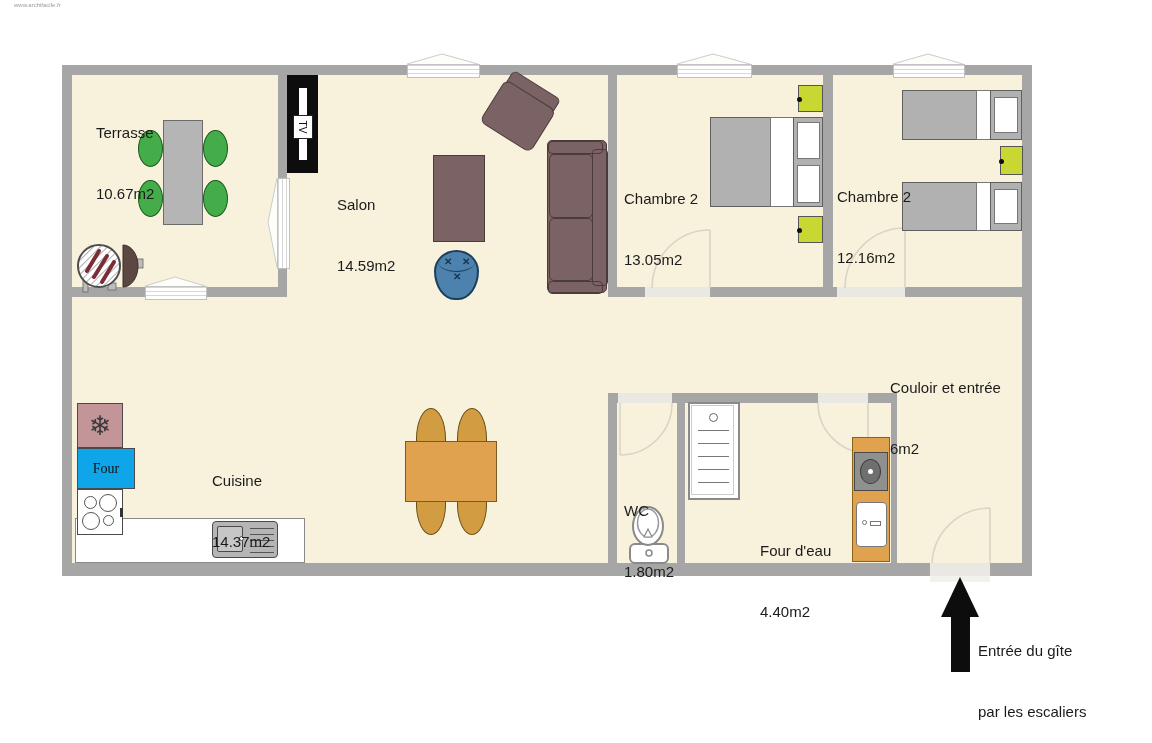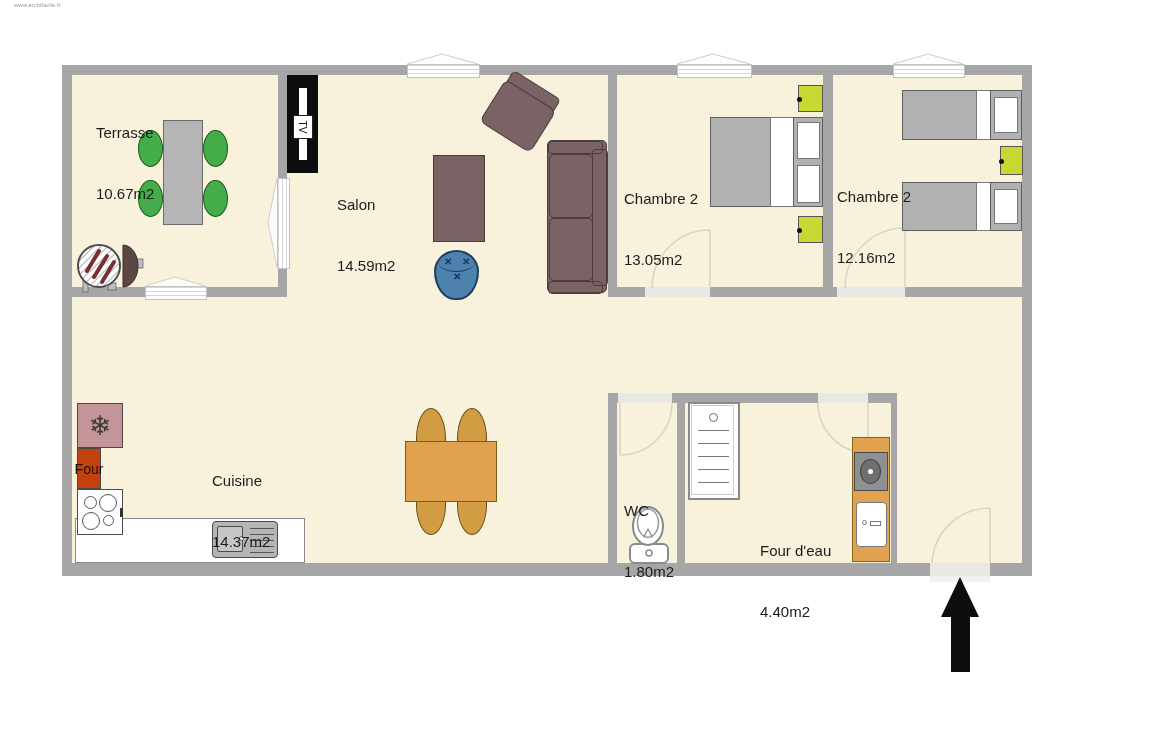--- a/index.html
+++ b/index.html
@@ -167,21 +167,21 @@
   <div class="bedgray" style="left:990px;top:182px;width:32px;height:49px;"></div>
   <div class="bedwhite" style="left:994px;top:189px;width:24px;height:35px;"></div>
   <div class="lime" style="left:1000px;top:146px;width:23px;height:29px;">
       <span class="knob"></span>
     </div>
 
   <div class="part" style="left:75px;top:518px;width:230px;height:45px;background:#ffffff;border:1px solid #8a8a8a;"></div>
   <div class="part" style="left:77px;top:403px;width:46px;height:45px;background:#c39599;border:1.5px solid #4a4a4a;display:flex;align-items:center;justify-content:center;">
     <span style="font-size:27px;color:#3a3a3a;">❄</span>
   </div>
-  <div class="part" style="left:77px;top:448px;width:24px;height:41px;background:#c2410c;border:1.5px solid #4a4a4a;display:flex;align-items:center;justify-content:center;">
+  <div class="part" style="left:77px;top:448px;width:58px;height:41px;background:#0ea5e9;border:1.5px solid #4a4a4a;display:flex;align-items:center;justify-content:center;font-family:Liberation Serif, serif;">
     <span style="font-size:14px;color:#111;">Four</span>
   </div>
   <div class="part" style="left:77px;top:489px;width:46px;height:46px;background:#ffffff;border:1.5px solid #4a4a4a;">
     <div class="burner" style="left:6px;top:6px;width:13px;height:13px;"></div>
     <div class="burner" style="left:21px;top:4px;width:18px;height:18px;"></div>
     <div class="burner" style="left:4px;top:22px;width:18px;height:18px;"></div>
     <div class="burner" style="left:25px;top:25px;width:11px;height:11px;"></div>
     <div class="part" style="left:42px;top:18px;width:3px;height:9px;background:#333;"></div>
   </div>
   <div class="part" style="left:212px;top:521px;width:66px;height:37px;background:#b5b5b5;border:1.5px solid #4a4a4a;border-radius:4px;">
@@ -222,26 +222,34 @@
     <span>14.59m2</span>
   </div>
   <div class="lbl" style="left:624px;top:146px;">
     <span>Chambre 2</span>
     <span>13.05m2</span>
   </div>
   <div class="lbl" style="left:837px;top:144px;">
     <span>Chambre 2</span>
     <span>12.16m2</span>
   </div>
+  <div class="lbl" style="left:890px;top:335px;">
+    <span>Couloir et entrée</span>
+    <span>6m2</span>
+  </div>
   <div class="lbl" style="left:212px;top:428px;">
     <span>Cuisine</span>
     <span>14.37m2</span>
   </div>
   <div class="lbl" style="left:624px;top:458px;">
     <span>WC</span>
     <span>1.80m2</span>
   </div>
   <div class="lbl" style="left:760px;top:498px;">
     <span>Four d'eau</span>
     <span>4.40m2</span>
   </div>
+  <div class="lbl" style="left:978px;top:598px;">
+    <span>Entrée du gîte</span>
+    <span>par les escaliers</span>
+  </div>
 
 </div>
 
 </body></html>

